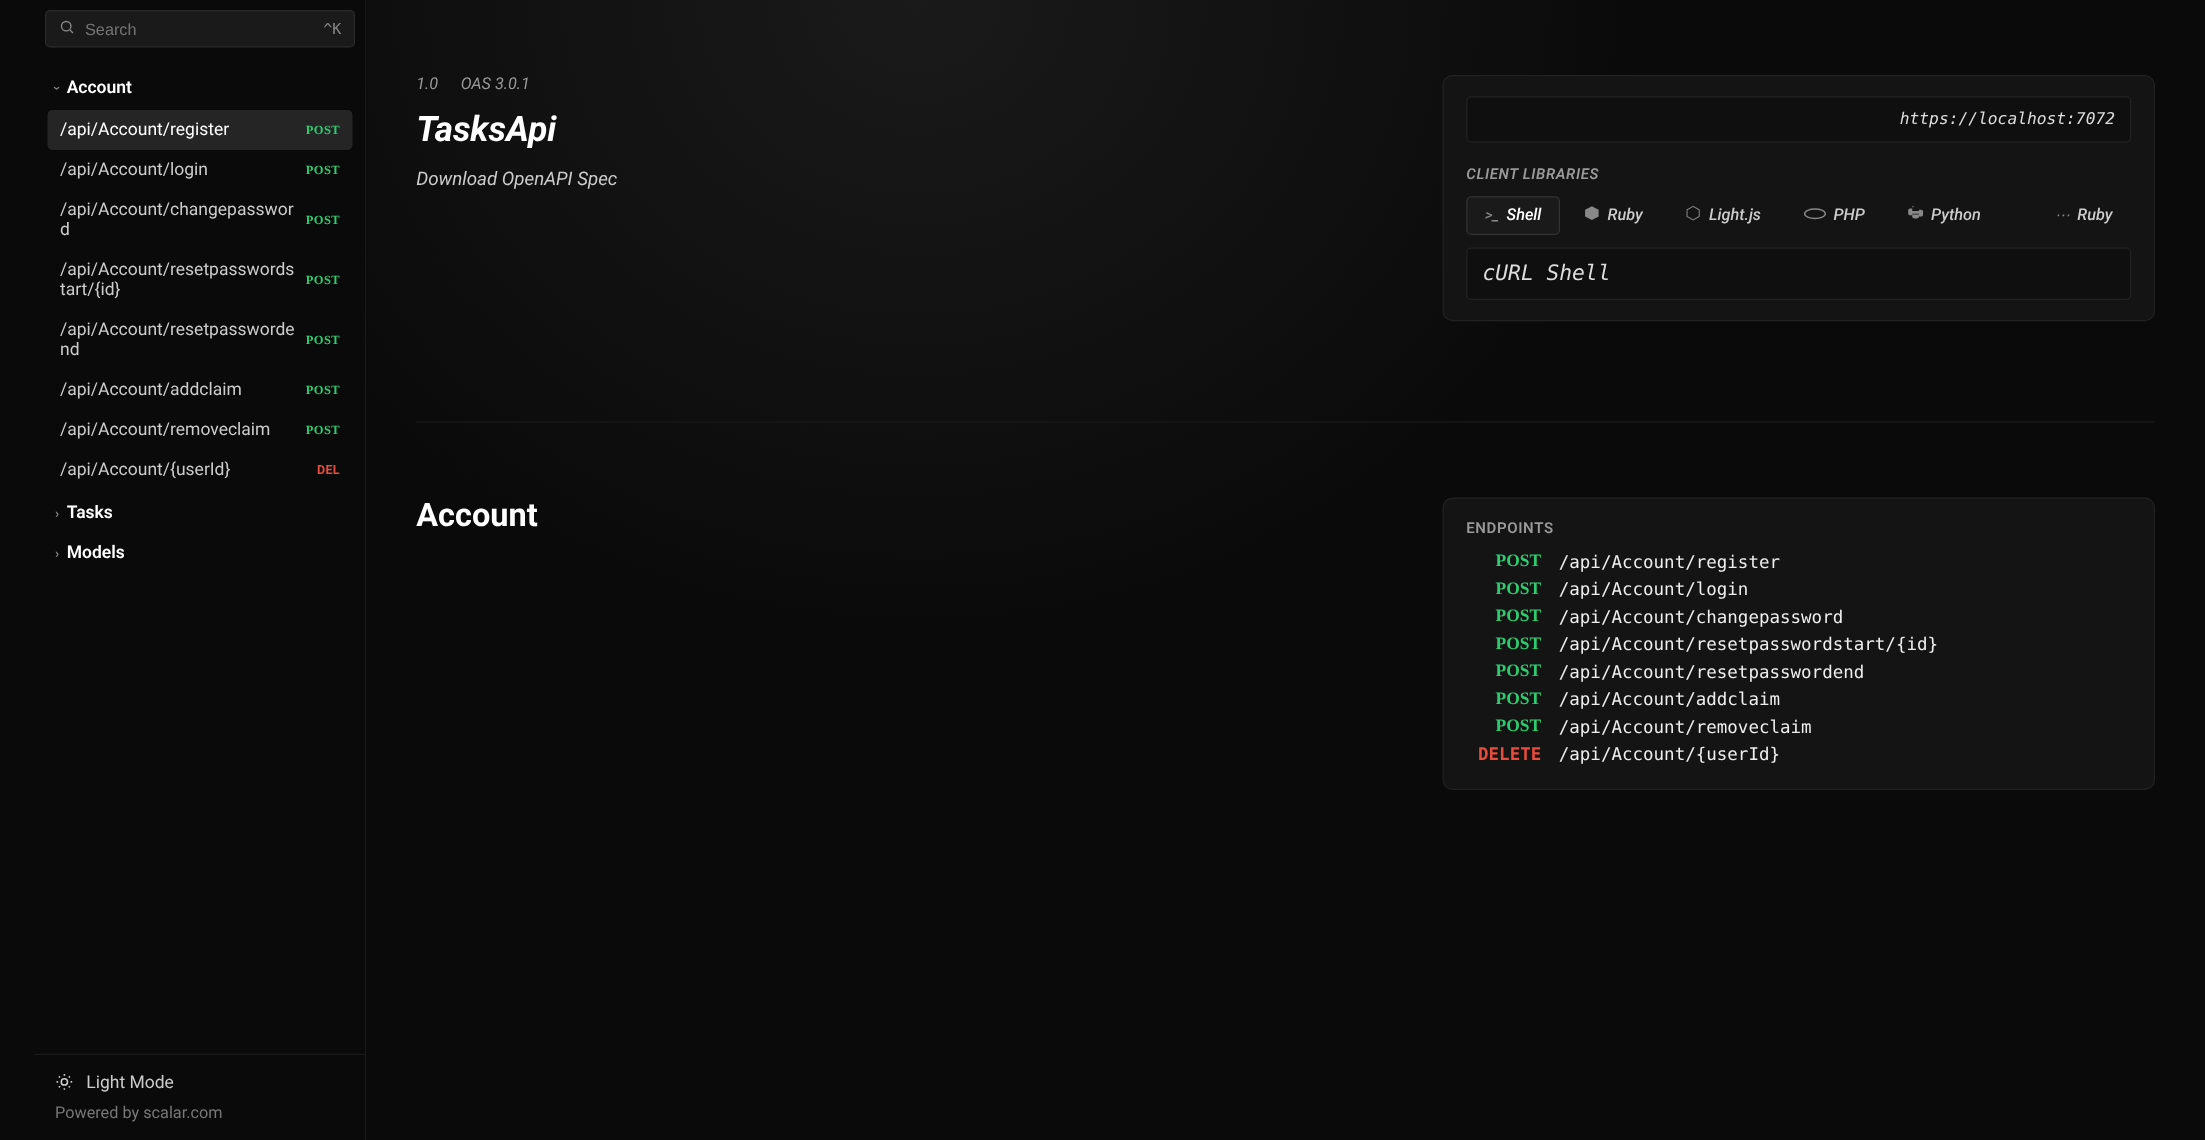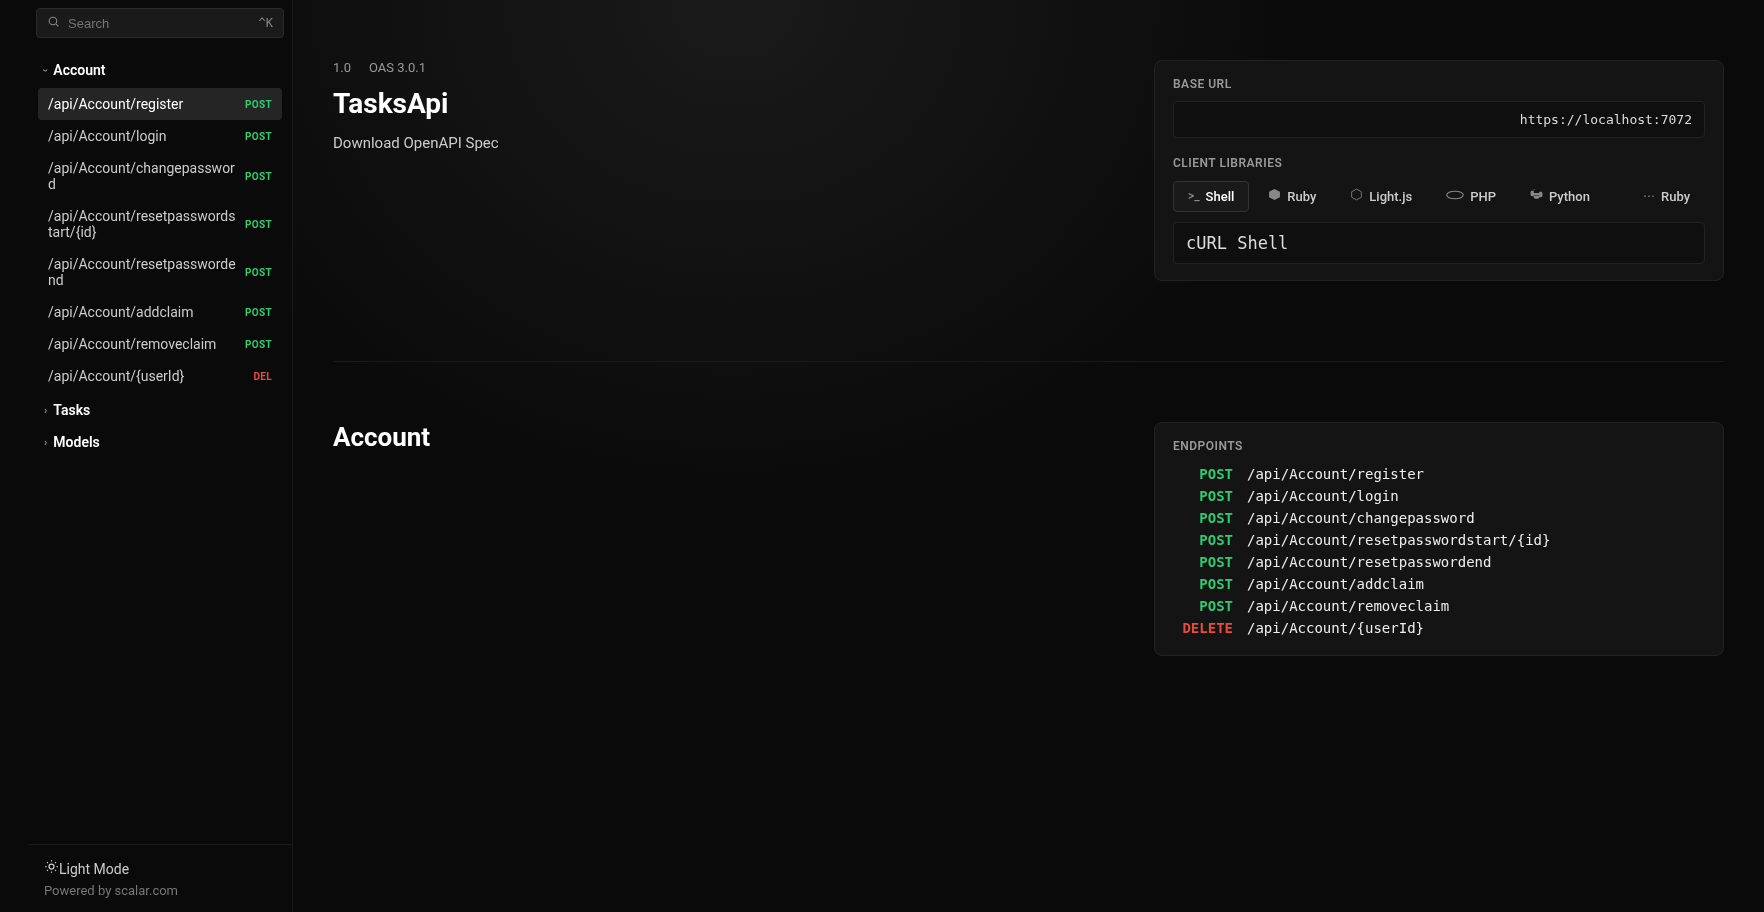--- a/index.html
+++ b/index.html
@@ -68,44 +68,45 @@
 .nav-item.active { background: #252525; color: #fff; }
 .nav-item .path { word-break: break-all; flex: 1; }
 .method-badge {
   font-size: 10px;
   font-weight: 700;
   text-transform: uppercase;
   letter-spacing: 0.3px;
   margin-left: 8px;
   flex-shrink: 0;
 }
-.method-post { color: #2ecc71; }
+.method-post { color: #2ecc71; font-family: Liberation Serif, serif; }
 .method-del { color: #e74c3c; }
 .method-delete { color: #e74c3c; }
 .sidebar-footer {
   border-top: 1px solid #1a1a1a;
   padding: 14px 16px;
 }
 .theme-toggle {
   display: flex;
-  align-items: flex-end;
+  align-items: flex-start;
+  gap: 10px;
   color: #ccc;
   cursor: pointer;
   margin-bottom: 6px;
 }
 .powered { color: #777; font-size: 13px; }
 .main {
   flex: 1;
   overflow-y: auto;
   background: radial-gradient(ellipse at 30% 0%, #1a1a1a 0%, #0a0a0a 40%),
               radial-gradient(ellipse at 70% 0%, #181818 0%, #0a0a0a 35%),
               #0a0a0a;
 }
 .content { padding: 60px 40px 40px 40px; }
-.hero-row { display: flex; gap: 40px; align-items: flex-start; }
+.hero-row { display: flex; gap: 40px; align-items: flex-start; font-style: italic; }
 .hero-left { flex: 1; }
 .meta-tags { display: flex; gap: 18px; margin-bottom: 12px; }
 .meta-tag { color: #999; font-size: 13px; }
 .api-title { font-size: 28px; font-weight: 700; color: #fff; margin-bottom: 14px; }
 .download-link { color: #ccc; font-size: 15px; cursor: pointer; }
 .hero-right {
   width: 570px;
   background: #141414;
   border: 1px solid #222;
   border-radius: 8px;
@@ -271,21 +272,20 @@
         <div class="hero-left">
           <div class="meta-tags">
             <span class="meta-tag">1.0</span>
             <span class="meta-tag">OAS 3.0.1</span>
           </div>
           <h1 class="api-title">TasksApi</h1>
           <div class="download-link">Download OpenAPI Spec</div>
         </div>
 
         <div class="hero-right">
-          <div class="panel-label">BASE URL</div>
           <div class="url-box">https://localhost:7072</div>
 
           <div class="panel-label">CLIENT LIBRARIES</div>
           <div class="lib-row" id="lib-row">
               <div class="lib-btn active">
                 <span class="ic">&gt;_</span>
                 <span>Shell</span>
               </div>
               <div class="lib-btn">
                 <span class="ic"><svg width="13" height="13" viewBox="0 0 24 24" fill="currentColor">

